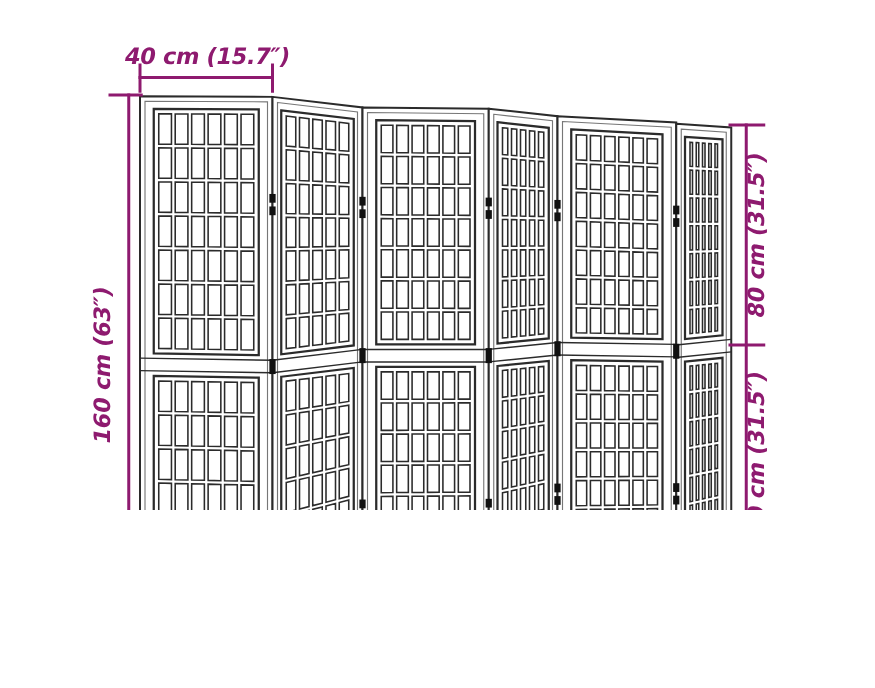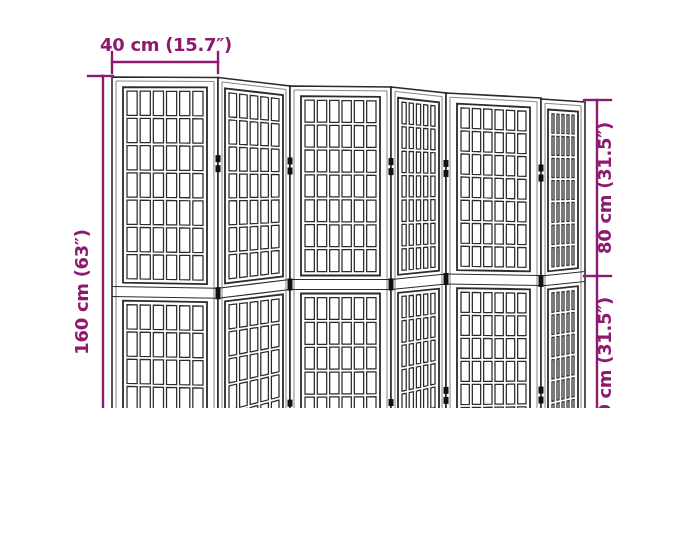--- a/index.html
+++ b/index.html
@@ -1,17 +1,17 @@
 <!DOCTYPE html>
 <html style="--accent: #8E1A6F; --floor-band: #f7f7f7;"><head>
 <meta charset="utf-8">
 <style>
   html,body{margin:0;padding:0;background:#fff;}
   #stage{position:relative;width:700px;height:408px;background:#fff;overflow:hidden;
-         font-family:"DejaVu Sans","Liberation Sans",sans-serif;}
+         font-family:"DejaVu Sans","Liberation Sans",sans-serif;font-style:italic;}
   svg{display:block;}
   .dline{stroke:var(--accent,#8E1A6F);stroke-width:2.4;stroke-linecap:square;fill:none;}
   .dtext{fill:var(--accent,#8E1A6F);font-family:"DejaVu Sans","Liberation Sans",sans-serif;
          font-size:18px;font-weight:bold;letter-spacing:-0.3px;}
 </style>
 </head>
 <body>
 
 <div id="stage">
   <svg id="scene" width="700" height="550" viewBox="0 0 700 550">

